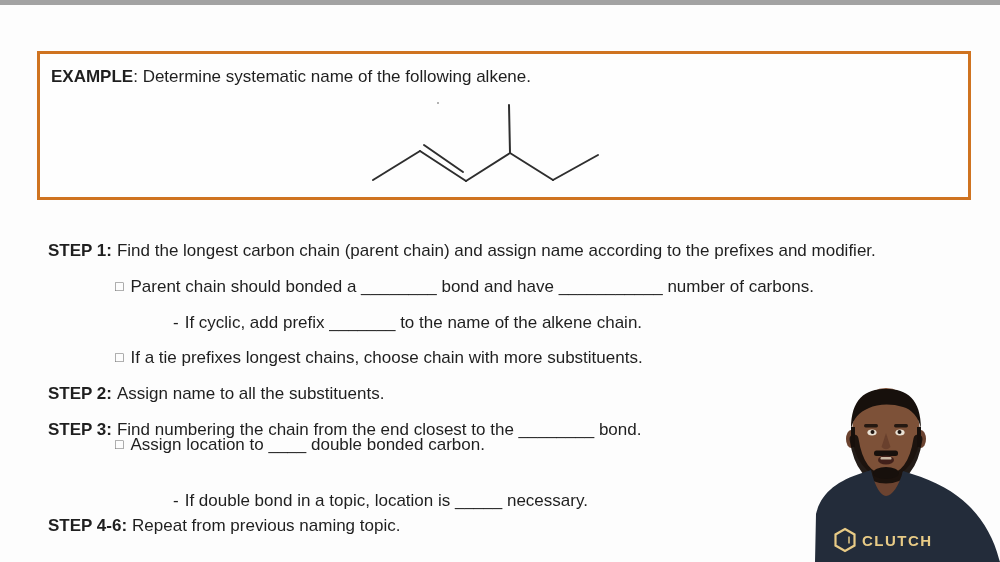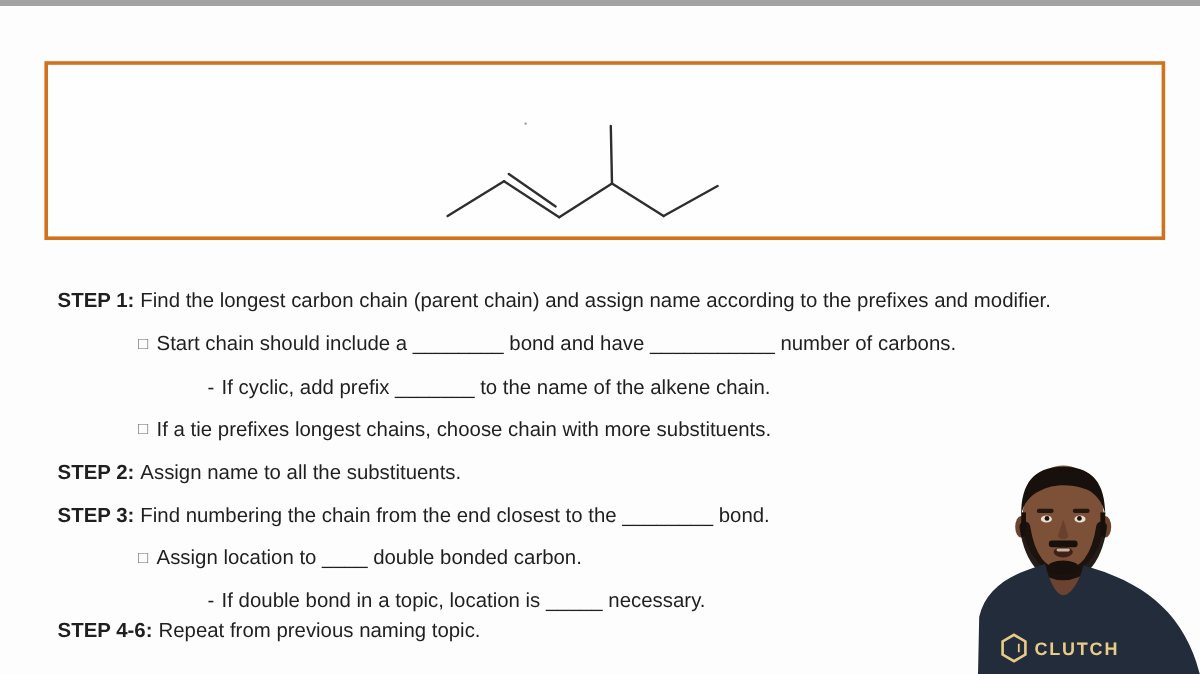--- a/index.html
+++ b/index.html
@@ -46,53 +46,56 @@
     font-weight: bold; font-size: 15px; letter-spacing: 1.5px;
     fill: var(--gold, #e8cb86);
   }
 </style>
 </head>
 <body>
 
 <div class="top-bar"></div>
 
 <div class="example-box">
+  <div class="example-text">
+    <span class="b">EXAMPLE</span><span>: Determine systematic name of the following alkene.</span>
+  </div>
   <svg class="molecule" viewBox="0 0 250 95">
     <g id="bond-lines">
         <line x1="10" y1="82" x2="57" y2="53"></line>
         <line x1="57" y1="53" x2="103" y2="83"></line>
         <line x1="61" y1="47" x2="100" y2="74"></line>
         <line x1="103" y1="83" x2="147" y2="55"></line>
         <line x1="147" y1="55" x2="146" y2="7"></line>
         <line x1="147" y1="55" x2="190" y2="82"></line>
         <line x1="190" y1="82" x2="235" y2="57"></line>
       </g>
     <circle cx="75" cy="5" r="1" fill="#9a9a9a"></circle>
   </svg>
 </div>
 
 <div class="line" style="left:33px; top:240px">
   <span class="b">STEP 1:</span><span>Find the longest carbon chain (parent chain) and assign name according to the prefixes and modifier.</span>
 </div>
 <div class="line" style="left:100px; top:276px">
-  <span class="bullet">□</span><span>Start chain should include a ________ bond and have ___________ number of carbons.</span>
+  <span class="bullet">□</span><span>Parent chain should bonded a ________ bond and have ___________ number of carbons.</span>
 </div>
 <div class="line" style="left:158px; top:312px">
   <span class="dash">-</span><span>If cyclic, add prefix _______ to the name of the alkene chain.</span>
 </div>
 <div class="line" style="left:100px; top:347px">
   <span class="bullet">□</span><span>If a tie prefixes longest chains, choose chain with more substituents.</span>
 </div>
 <div class="line" style="left:33px; top:383px">
   <span class="b">STEP 2:</span><span>Assign name to all the substituents.</span>
 </div>
 <div class="line" style="left:33px; top:419px">
   <span class="b">STEP 3:</span><span>Find numbering the chain from the end closest to the ________ bond.</span>
 </div>
-<div class="line" style="left:100px; top:454px">
+<div class="line" style="left:100px; top:434px">
   <span class="bullet">□</span><span>Assign location to ____ double bonded carbon.</span>
 </div>
 <div class="line" style="left:158px; top:490px">
   <span class="dash">-</span><span>If double bond in a topic, location is _____ necessary.</span>
 </div>
 <div class="line" style="left:33px; top:515px">
   <span class="b">STEP 4-6:</span><span>Repeat from previous naming topic.</span>
 </div>
 
 <svg class="person" viewBox="0 0 185 175">

